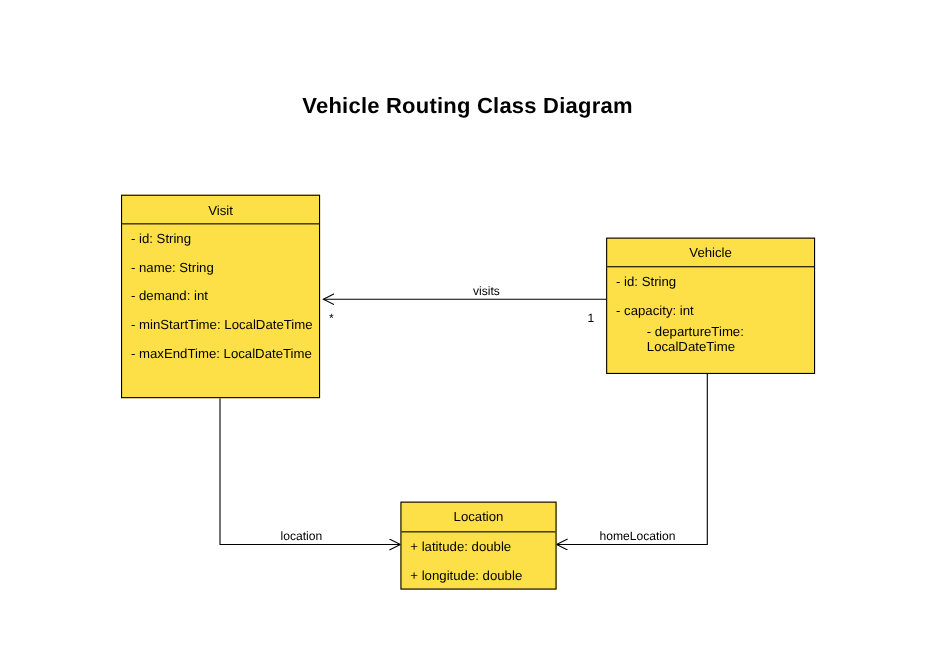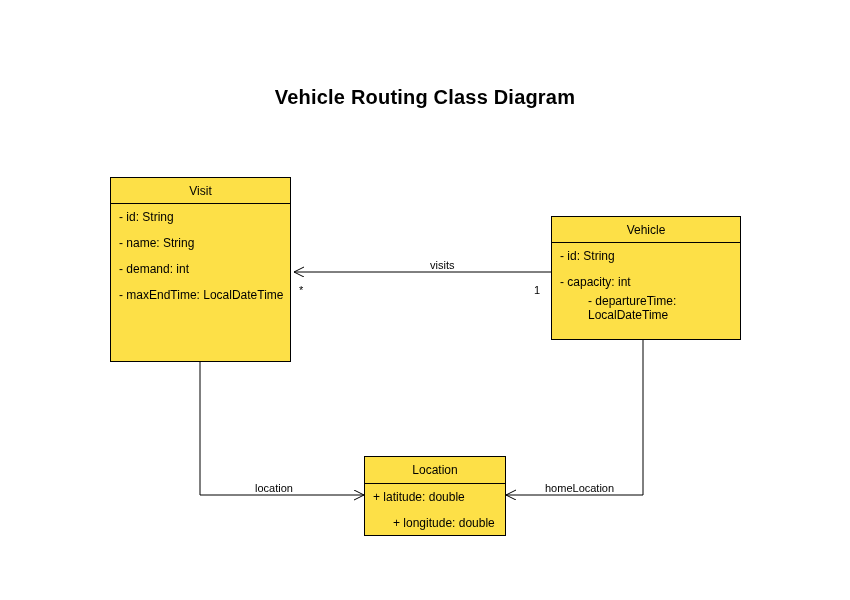--- a/index.html
+++ b/index.html
@@ -94,20 +94,21 @@
   </svg>
 
   <div class="uml-class" style="left:110px; top:177px; width:181px; height:185px;">
     <div class="uml-header" style="height:26px;">
       <span>Visit</span>
     </div>
     <div class="uml-attrs">
       <div class="uml-attr" style="height:26px;">- id: String</div>
       <div class="uml-attr" style="height:26px;">- name: String</div>
       <div class="uml-attr" style="height:26px;">- demand: int</div>
+      <div class="uml-attr" style="height:26px;">- minStartTime: LocalDateTime</div>
       <div class="uml-attr" style="height:26px;">- maxEndTime: LocalDateTime</div>
     </div>
   </div>
 
   <div class="uml-class" style="left:551px; top:216px; width:190px; height:124px;">
     <div class="uml-header" style="height:26px;">
       <span>Vehicle</span>
     </div>
     <div class="uml-attrs">
       <div class="uml-attr" style="height:26px;">- id: String</div>
@@ -115,21 +116,21 @@
       <div class="uml-attr" style="height:26px;margin-left:28px;">- departureTime: LocalDateTime</div>
     </div>
   </div>
 
   <div class="uml-class" style="left:364px; top:456px; width:142px; height:80px;">
     <div class="uml-header" style="height:27px;">
       <span>Location</span>
     </div>
     <div class="uml-attrs">
       <div class="uml-attr" style="height:26px;">+ latitude: double</div>
-      <div class="uml-attr" style="height:26px;margin-left:20px;">+ longitude: double</div>
+      <div class="uml-attr" style="height:26px;">+ longitude: double</div>
     </div>
   </div>
 
   <div class="edge-label" style="left:430px; top:259px;">visits</div>
   <div class="edge-label" style="left:534px; top:284px;">1</div>
   <div class="edge-label" style="left:299px; top:284px;">*</div>
 
   <div class="edge-label" style="left:255px; top:482px;">location</div>
 
   <div class="edge-label" style="left:545px; top:482px;">homeLocation</div>

